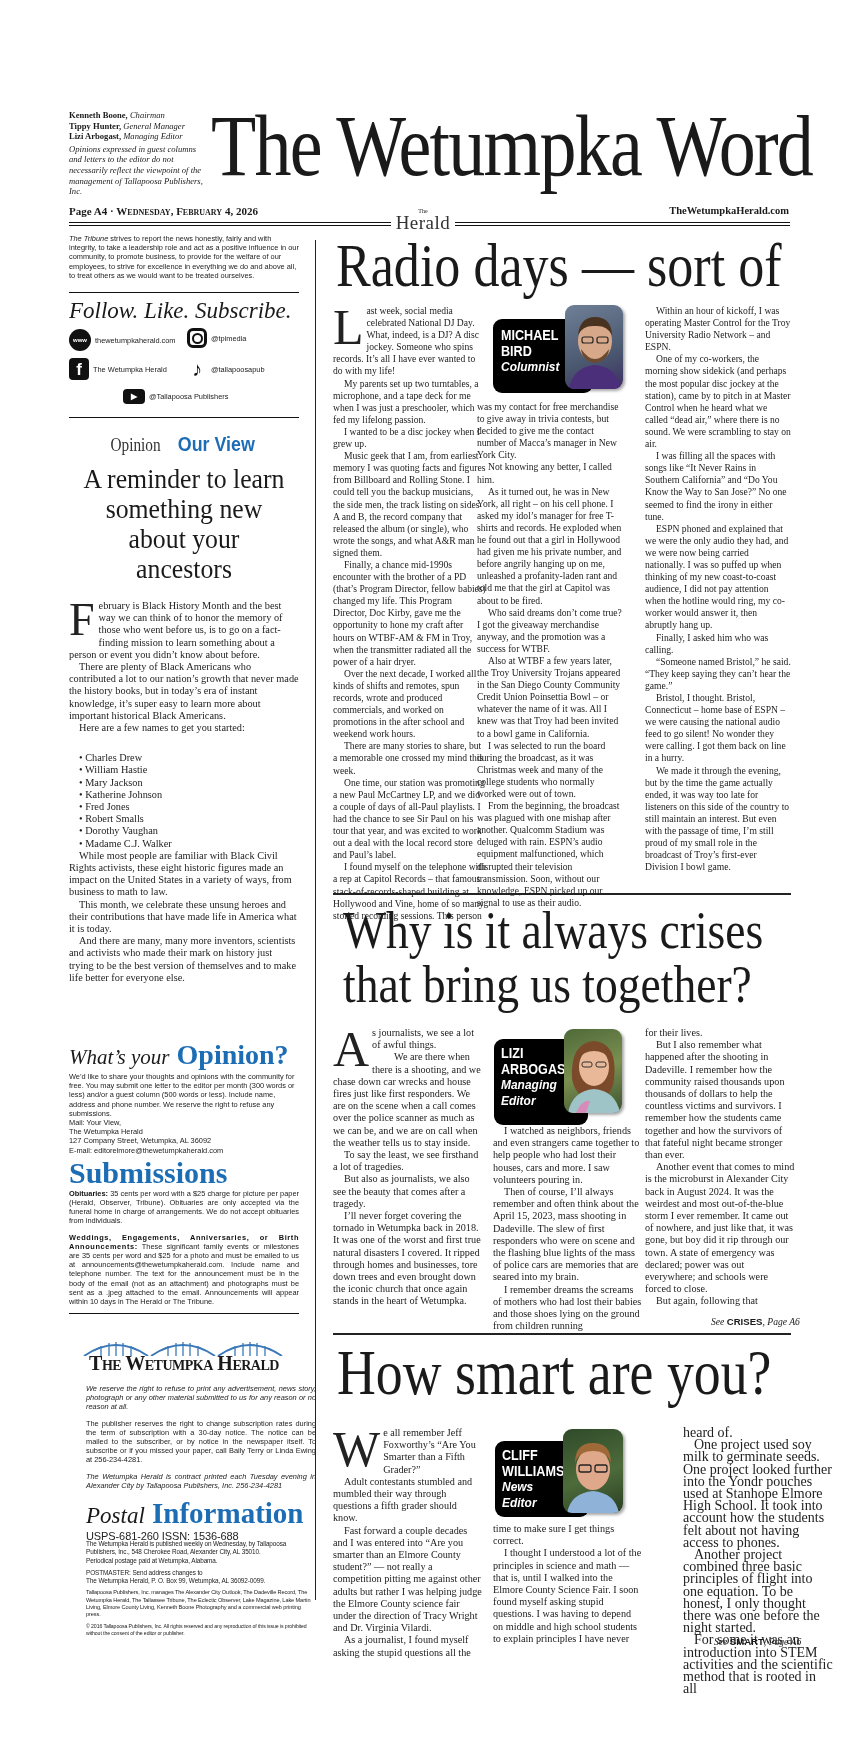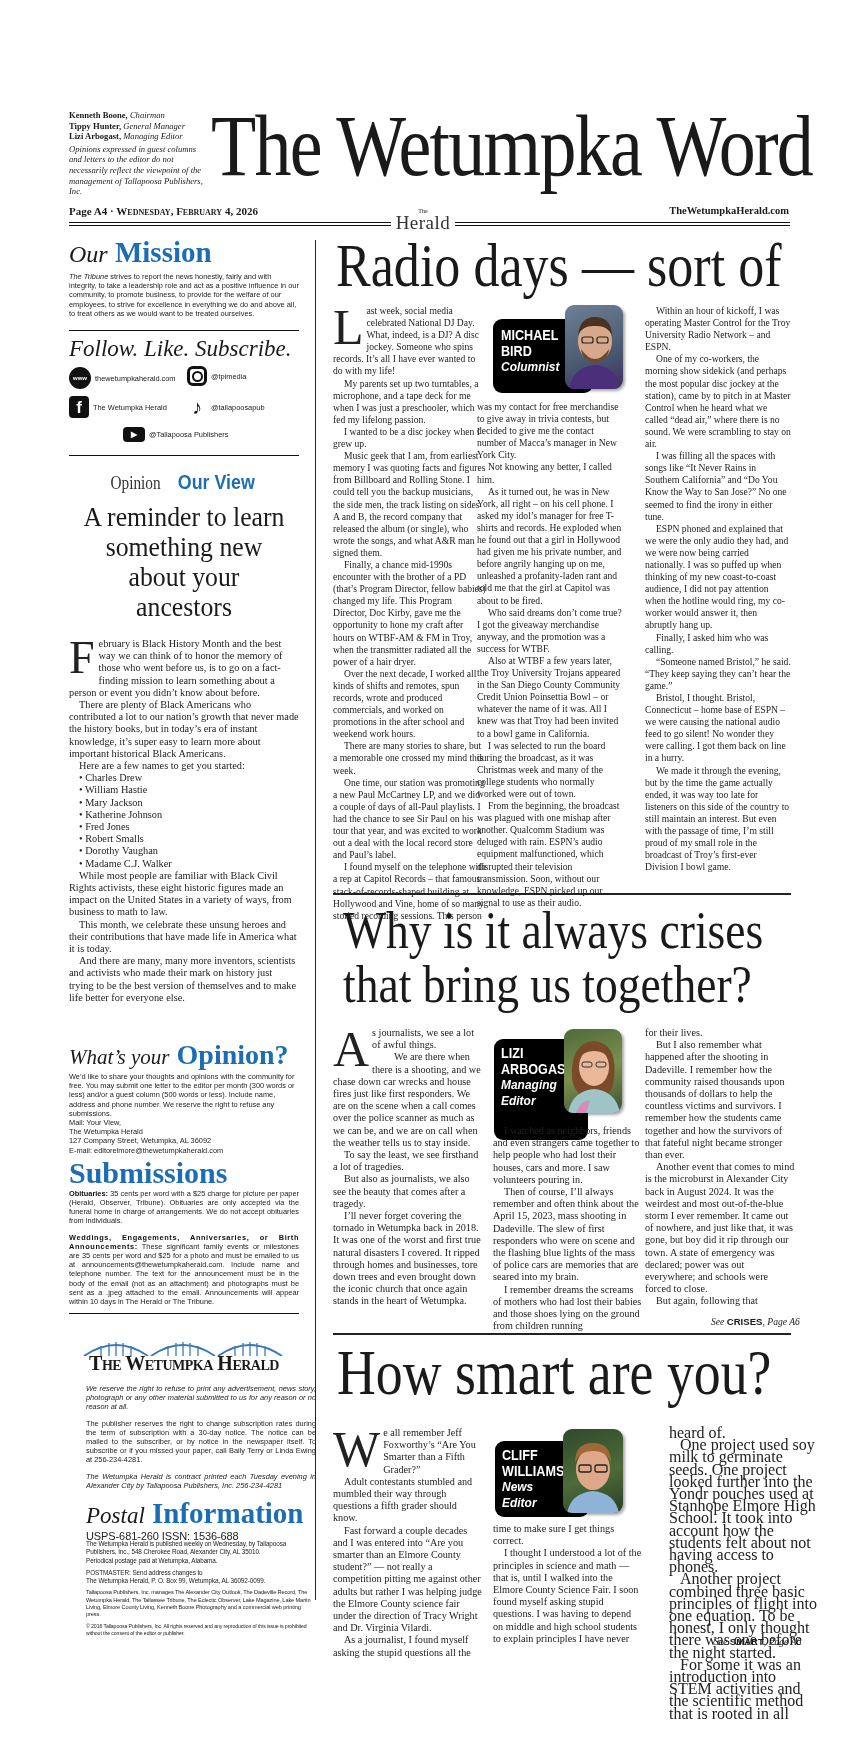--- a/index.html
+++ b/index.html
@@ -42,21 +42,21 @@
   .ic-tt { width: 20px; height: 22px; background: transparent; color: #111; font-size: 20px; }
   .ic-yt { width: 22px; height: 15px; border-radius: 4px; font-size: 8px; }
 
   #opinion-head { text-align: center; margin-top: 14px; }
   #opinion-head .op { font-size: 18px; color: #333; transform: scaleX(0.85); display: inline-block; }
   #opinion-head .ov { font-family: "Liberation Sans", sans-serif; font-size: 21px; font-weight: bold; color: #1d6db5; margin-left: 6px; transform: scaleX(0.85); display: inline-block; }
   #editorial-headline { text-align: center; font-size: 28px; line-height: 30px; margin-top: 8px; transform: scaleX(0.92); }
   #editorial-body { font-size: 10.3px; line-height: 12.2px; margin-top: 16px; color: #222; }
   #editorial-body p { text-indent: 10px; }
   #editorial-body .dropcap { float: left; font-size: 46px; line-height: 36px; margin: 2px 4px 0 0; text-indent: 0; }
-  #editorial-body ul { list-style: none; padding-left: 10px; }
+  #editorial-body ul { list-style: none; padding-left: 10px; margin-top: 18px; }
   #editorial-body li::before { content: "• "; }
 
   #opinion-box { position: absolute; left: 69px; top: 1040px; width: 230px; }
   #whats-title { font-size: 28px; line-height: 30px; }
   #whats-title .it { font-style: italic; font-size: 21px; }
   #whats-title .big { color: #1d6db5; font-weight: bold; }
   #submissions-title { color: #1d6db5; font-weight: bold; font-size: 30px; line-height: 32px; margin-top: 2px; }
   .sub-p { font-family: "Liberation Sans", sans-serif; font-size: 7.4px; line-height: 9.2px; text-align: justify; margin-bottom: 7px; color: #222; }
   .sub-p b { color: #111; }
 
@@ -106,21 +106,20 @@
 <div id="dateline"><span>Page A4 ·</span> <span class="sc">Wednesday, February 4, 2026</span></div>
 <div id="rule-left"></div>
 <div id="herald-mark">
   <span class="the">The</span>
   <span class="word">Herald</span>
 </div>
 <div id="rule-right"></div>
 <div id="site-url">TheWetumpkaHerald.com</div>
 
 <div id="sidebar">
-  <div id="mission-title"><span class="our">Our</span> <span class="big">Mission</span></div>
   <div id="mission-text" class="small-sans"><i>The Tribune</i><span> strives to report the news honestly, fairly and with integrity, to take a leadership role and act as a positive influence in our community, to promote business, to provide for the welfare of our employees, to strive for excellence in everything we do and above all, to treat others as we would want to be treated ourselves.</span></div>
   <div class="side-divider" style="margin-top:6px;"></div>
 
   <div id="follow-title">Follow. Like. Subscribe.</div>
   <div id="social">
     <div class="soc" style="left:0;top:4px;">
       <span class="soc-icon ic-www">www</span>
       <span>thewetumpkaherald.com</span>
     </div>
     <div class="soc" style="left:118px;top:3px;">
@@ -283,21 +282,21 @@
 
 <div class="col" style="left:333px;top:1027px;width:150px;font-size:10.2px;line-height:12.2px;">
   <p class="noind"><span class="dropcap2">A</span><span>s journalists, we see a lot of awful things.</span></p>
   <p style="text-indent:22px;">We are there when there is a shooting, and we chase down car wrecks and house fires just like first responders. We are on the scene when a call comes over the police scanner as much as we can be, and we are on call when the weather tells us to stay inside.</p>
   <p>To say the least, we see firsthand a lot of tragedies.</p>
   <p>But also as journalists, we also see the beauty that comes after a tragedy.</p>
   <p>I’ll never forget covering the tornado in Wetumpka back in 2018. It was one of the worst and first true natural disasters I covered. It ripped through homes and businesses, tore down trees and even brought down the iconic church that once again stands in the heart of Wetumpka.</p>
 </div>
 
 <div class="mug" style="left:494px;top:1029px;width:128px;height:88px;">
-  <div class="badge" style="top:10px;width:94px;height:101px;padding:6px 7px;">
+  <div class="badge" style="top:10px;width:94px;height:86px;padding:6px 7px;">
     <span class="nm">LIZI</span>
     <span class="nm">ARBOGAST</span>
     <span class="rl">Managing</span>
     <span class="rl">Editor</span>
   </div>
   <div class="photo" style="left:70px;top:0;width:58px;height:84px;background:linear-gradient(160deg,#4f6a3a 0%,#7a8f4f 50%,#3d5330 100%);">
     <svg width="58" height="84" viewBox="0 0 58 84">
       <path d="M8 50 Q6 14 30 12 Q54 14 50 50 Q48 70 30 70 Q12 70 8 50Z" fill="#7a4a2a"></path>
       <ellipse cx="30" cy="38" rx="15" ry="19" fill="#e8b898"></ellipse>
       <path d="M14 30 Q18 16 30 16 Q44 16 46 30 Q40 22 30 22 Q20 22 14 30Z" fill="#7a4a2a"></path>
@@ -351,20 +350,20 @@
       <path d="M4 84 Q8 64 30 62 Q52 64 56 84Z" fill="#8fb2d8"></path>
     </svg>
   </div>
 </div>
 
 <div class="col" style="left:493px;top:1523px;width:150px;font-size:10.2px;line-height:12.2px;">
   <p class="noind">time to make sure I get things correct.</p>
   <p>I thought I understood a lot of the principles in science and math — that is, until I walked into the Elmore County Science Fair. I soon found myself asking stupid questions. I was having to depend on middle and high school students to explain principles I have never</p>
 </div>
 
-<div class="col" style="left:669px;top:1427px;width:150px;font-size:16px;line-height:12.2px;">
+<div class="col" style="left:683px;top:1427px;width:150px;font-size:14px;line-height:12.2px;">
   <p class="noind">heard of.</p>
   <p>One project used soy milk to germinate seeds. One project looked further into the Yondr pouches used at Stanhope Elmore High School. It took into account how the students felt about not having access to phones.</p>
   <p>Another project combined three basic principles of flight into one equation. To be honest, I only thought there was one before the night started.</p>
   <p>For some it was an introduction into STEM activities and the scientific method that is rooted in all</p>
 </div>
 
 <div class="jump" style="left:714px;top:1636px;"><span>See</span> <b>SMART</b><span>, Page A6</span></div>
 
 </body></html>

